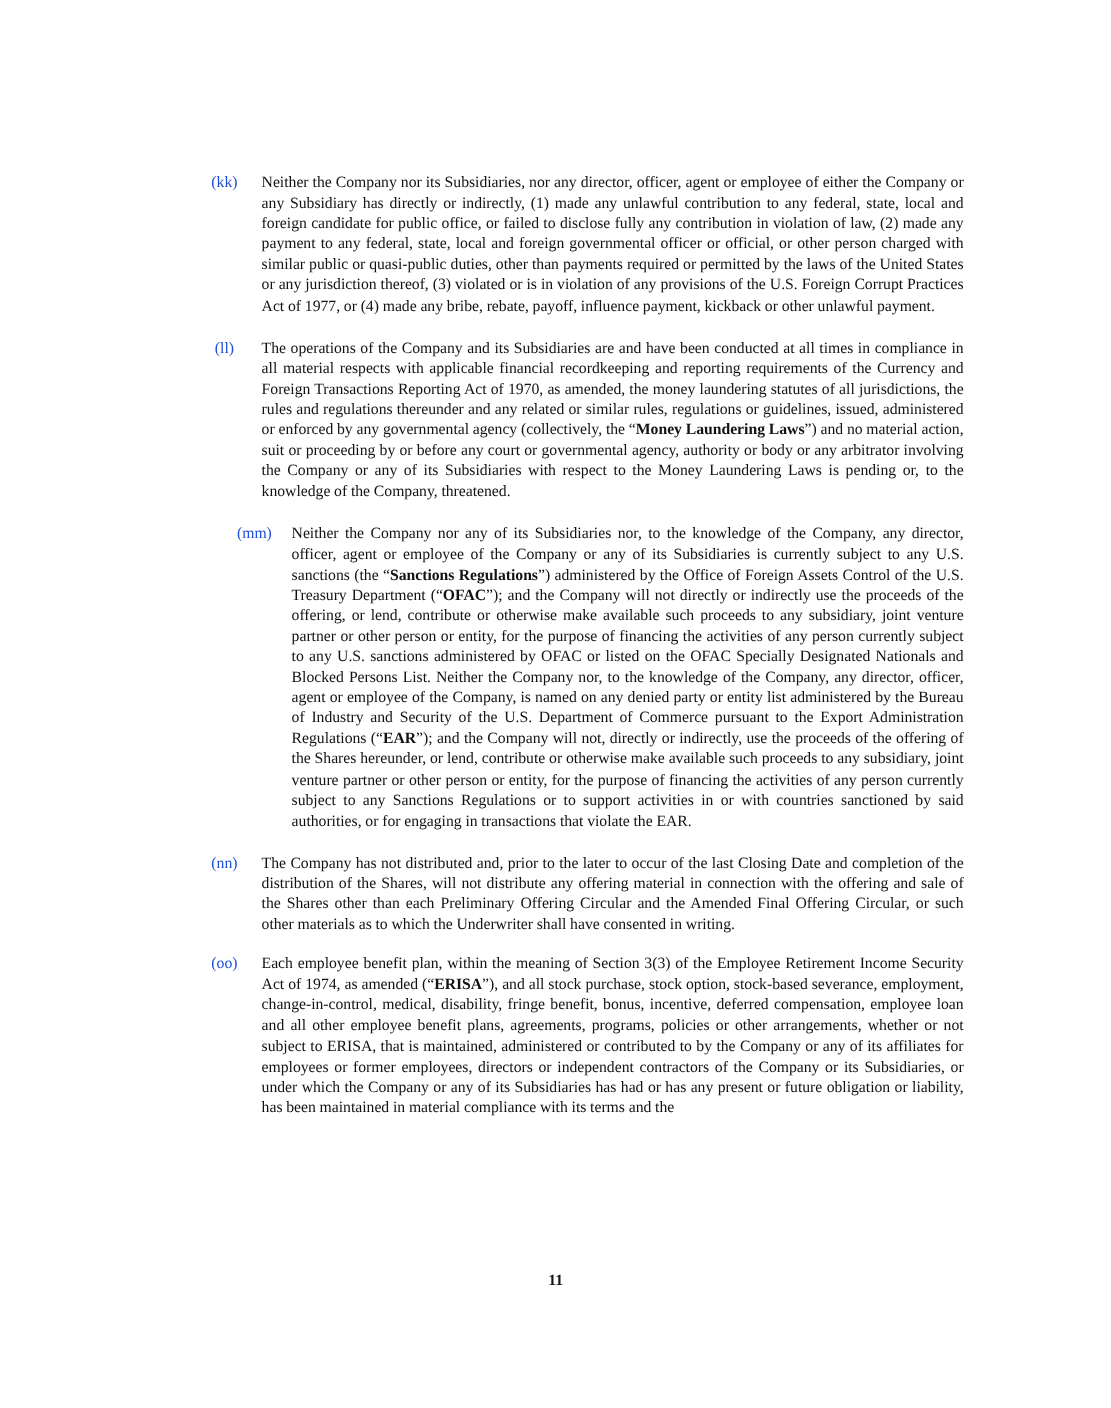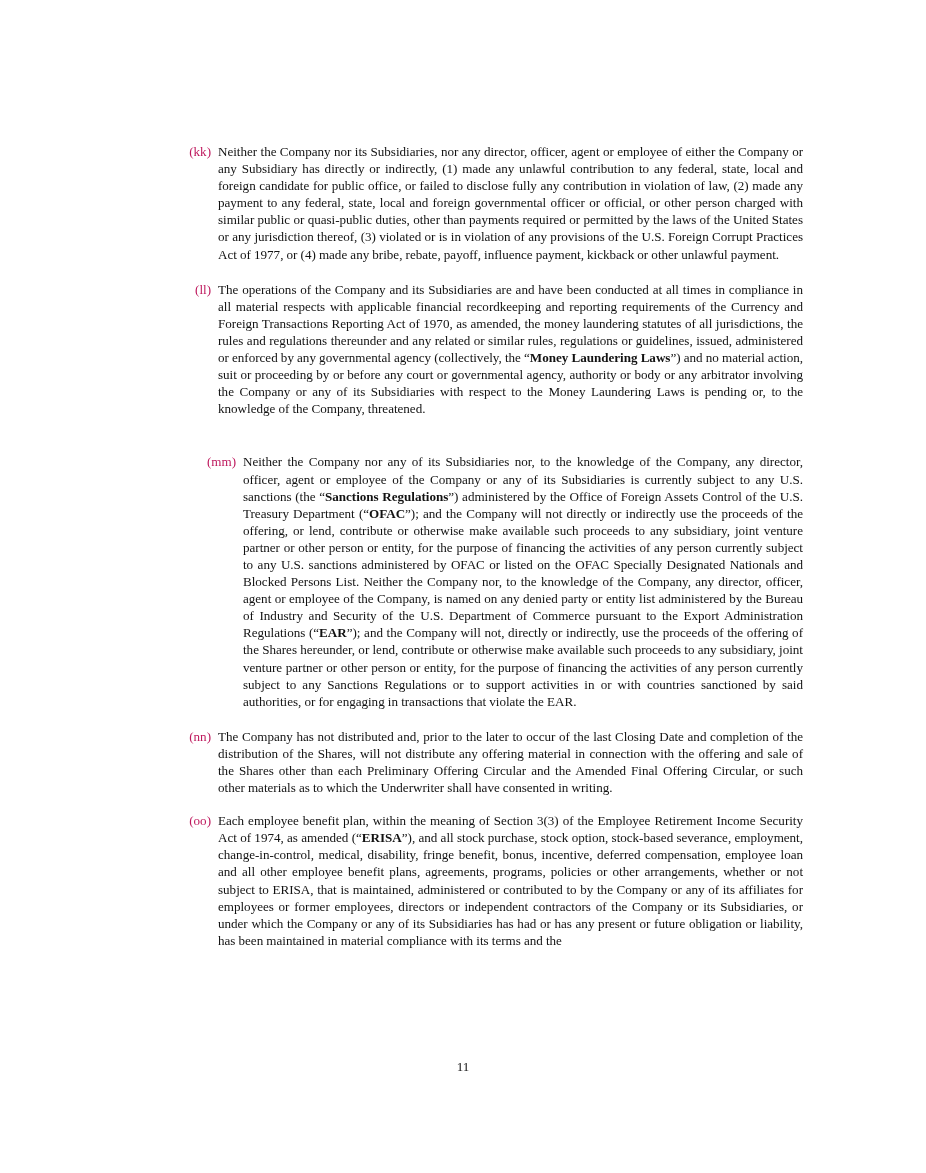--- a/index.html
+++ b/index.html
@@ -46,51 +46,52 @@
     letter-spacing: -0.02px;
     word-spacing: -0.1px;
     color: #121212;
   }
 
   .clause-label {
     position: absolute;
     left: 0;
     top: 0;
     width: 48px;
-    text-align: right;
+    text-align: center;
     font-size: 13.1px;
     line-height: 17.1px;
-    color: #be185d;
+    color: #1d4ed8;
     white-space: nowrap;
   }
 
   .clause-text {
     display: block;
   }
 
   .clause-text b {
     font-weight: bold;
   }
 
   
   .clause.c-kk { margin-bottom: 18px; }
-  .clause.c-ll { margin-bottom: 36px; }
+  .clause.c-ll { margin-bottom: 18px; }
   .clause.c-mm { margin-bottom: 18px; margin-left: 25px; }
   .clause.c-nn { }
   .clause.c-oo { margin-bottom: 16px; }
 
   .page-number {
     position: absolute;
     left: 0;
     top: 1058px;
     width: 926px;
     text-align: center;
     font-size: 13.1px;
     line-height: 17px;
     color: #151515;
+    font-weight: bold;
   }
 
   
   .scan-tint {
     position: absolute;
     left: 0; top: 0;
     width: 926px; height: 1173px;
     pointer-events: none;
     background: rgba(255,255,255,0);
   }

